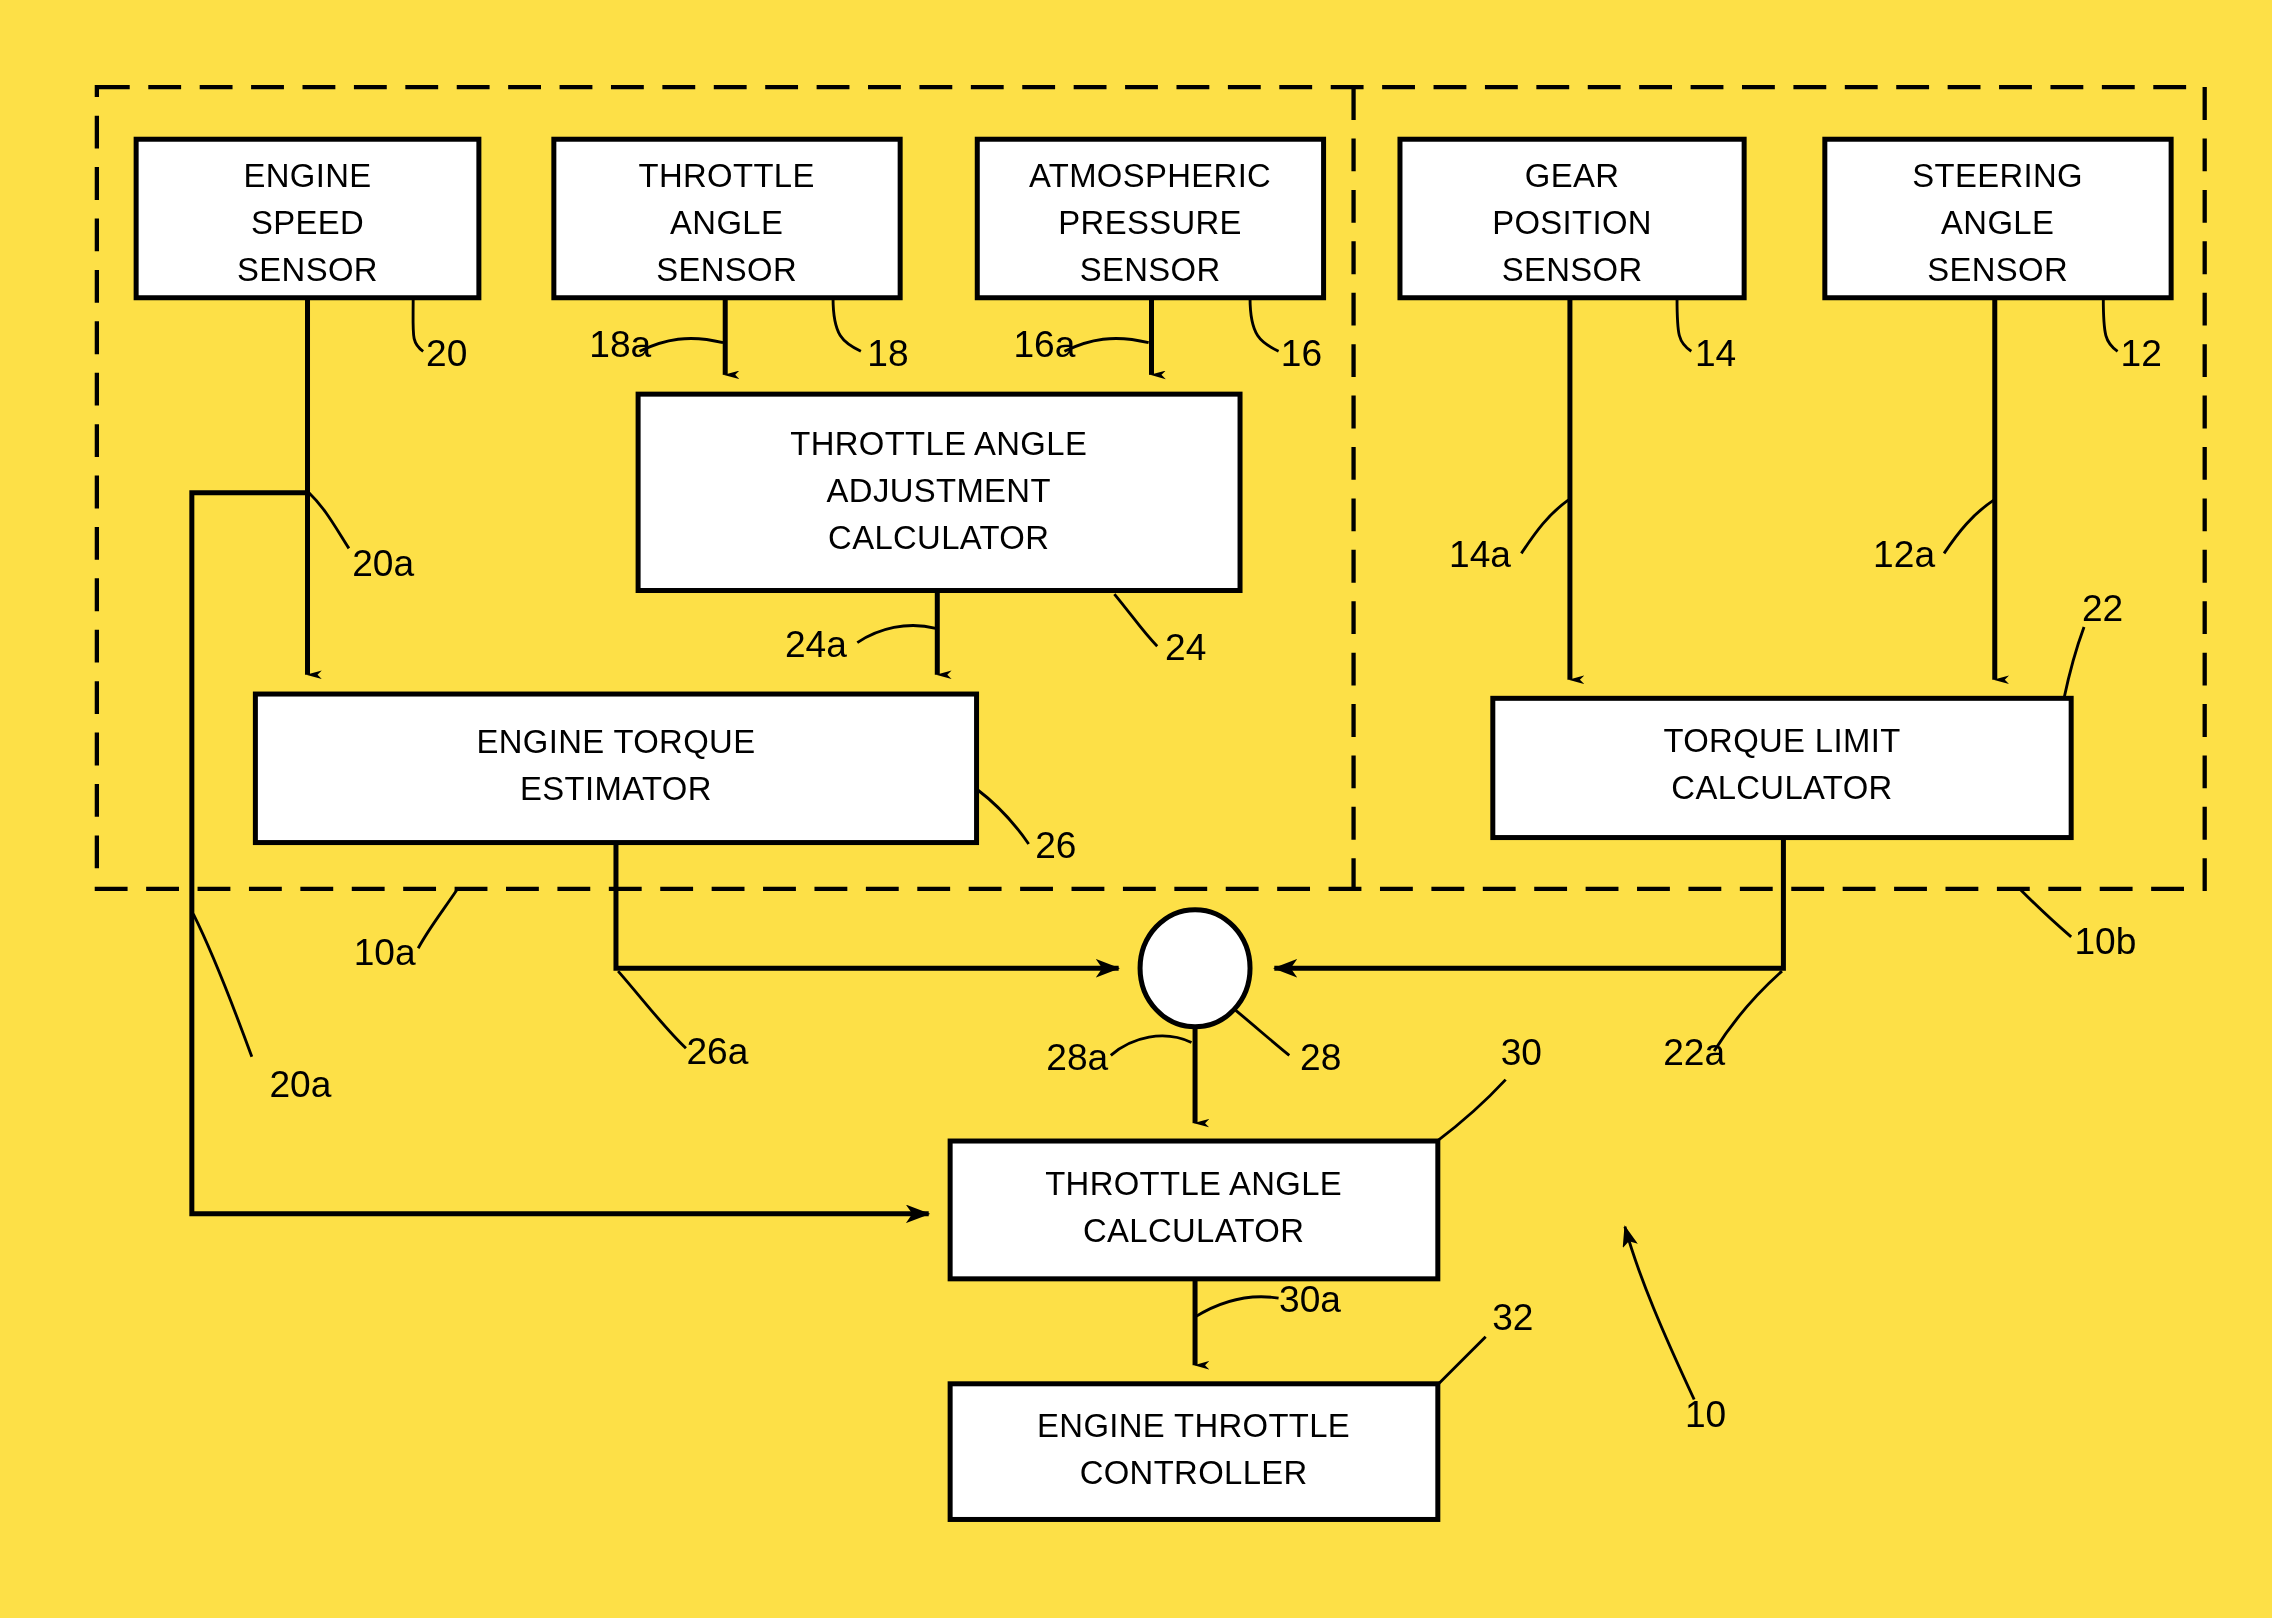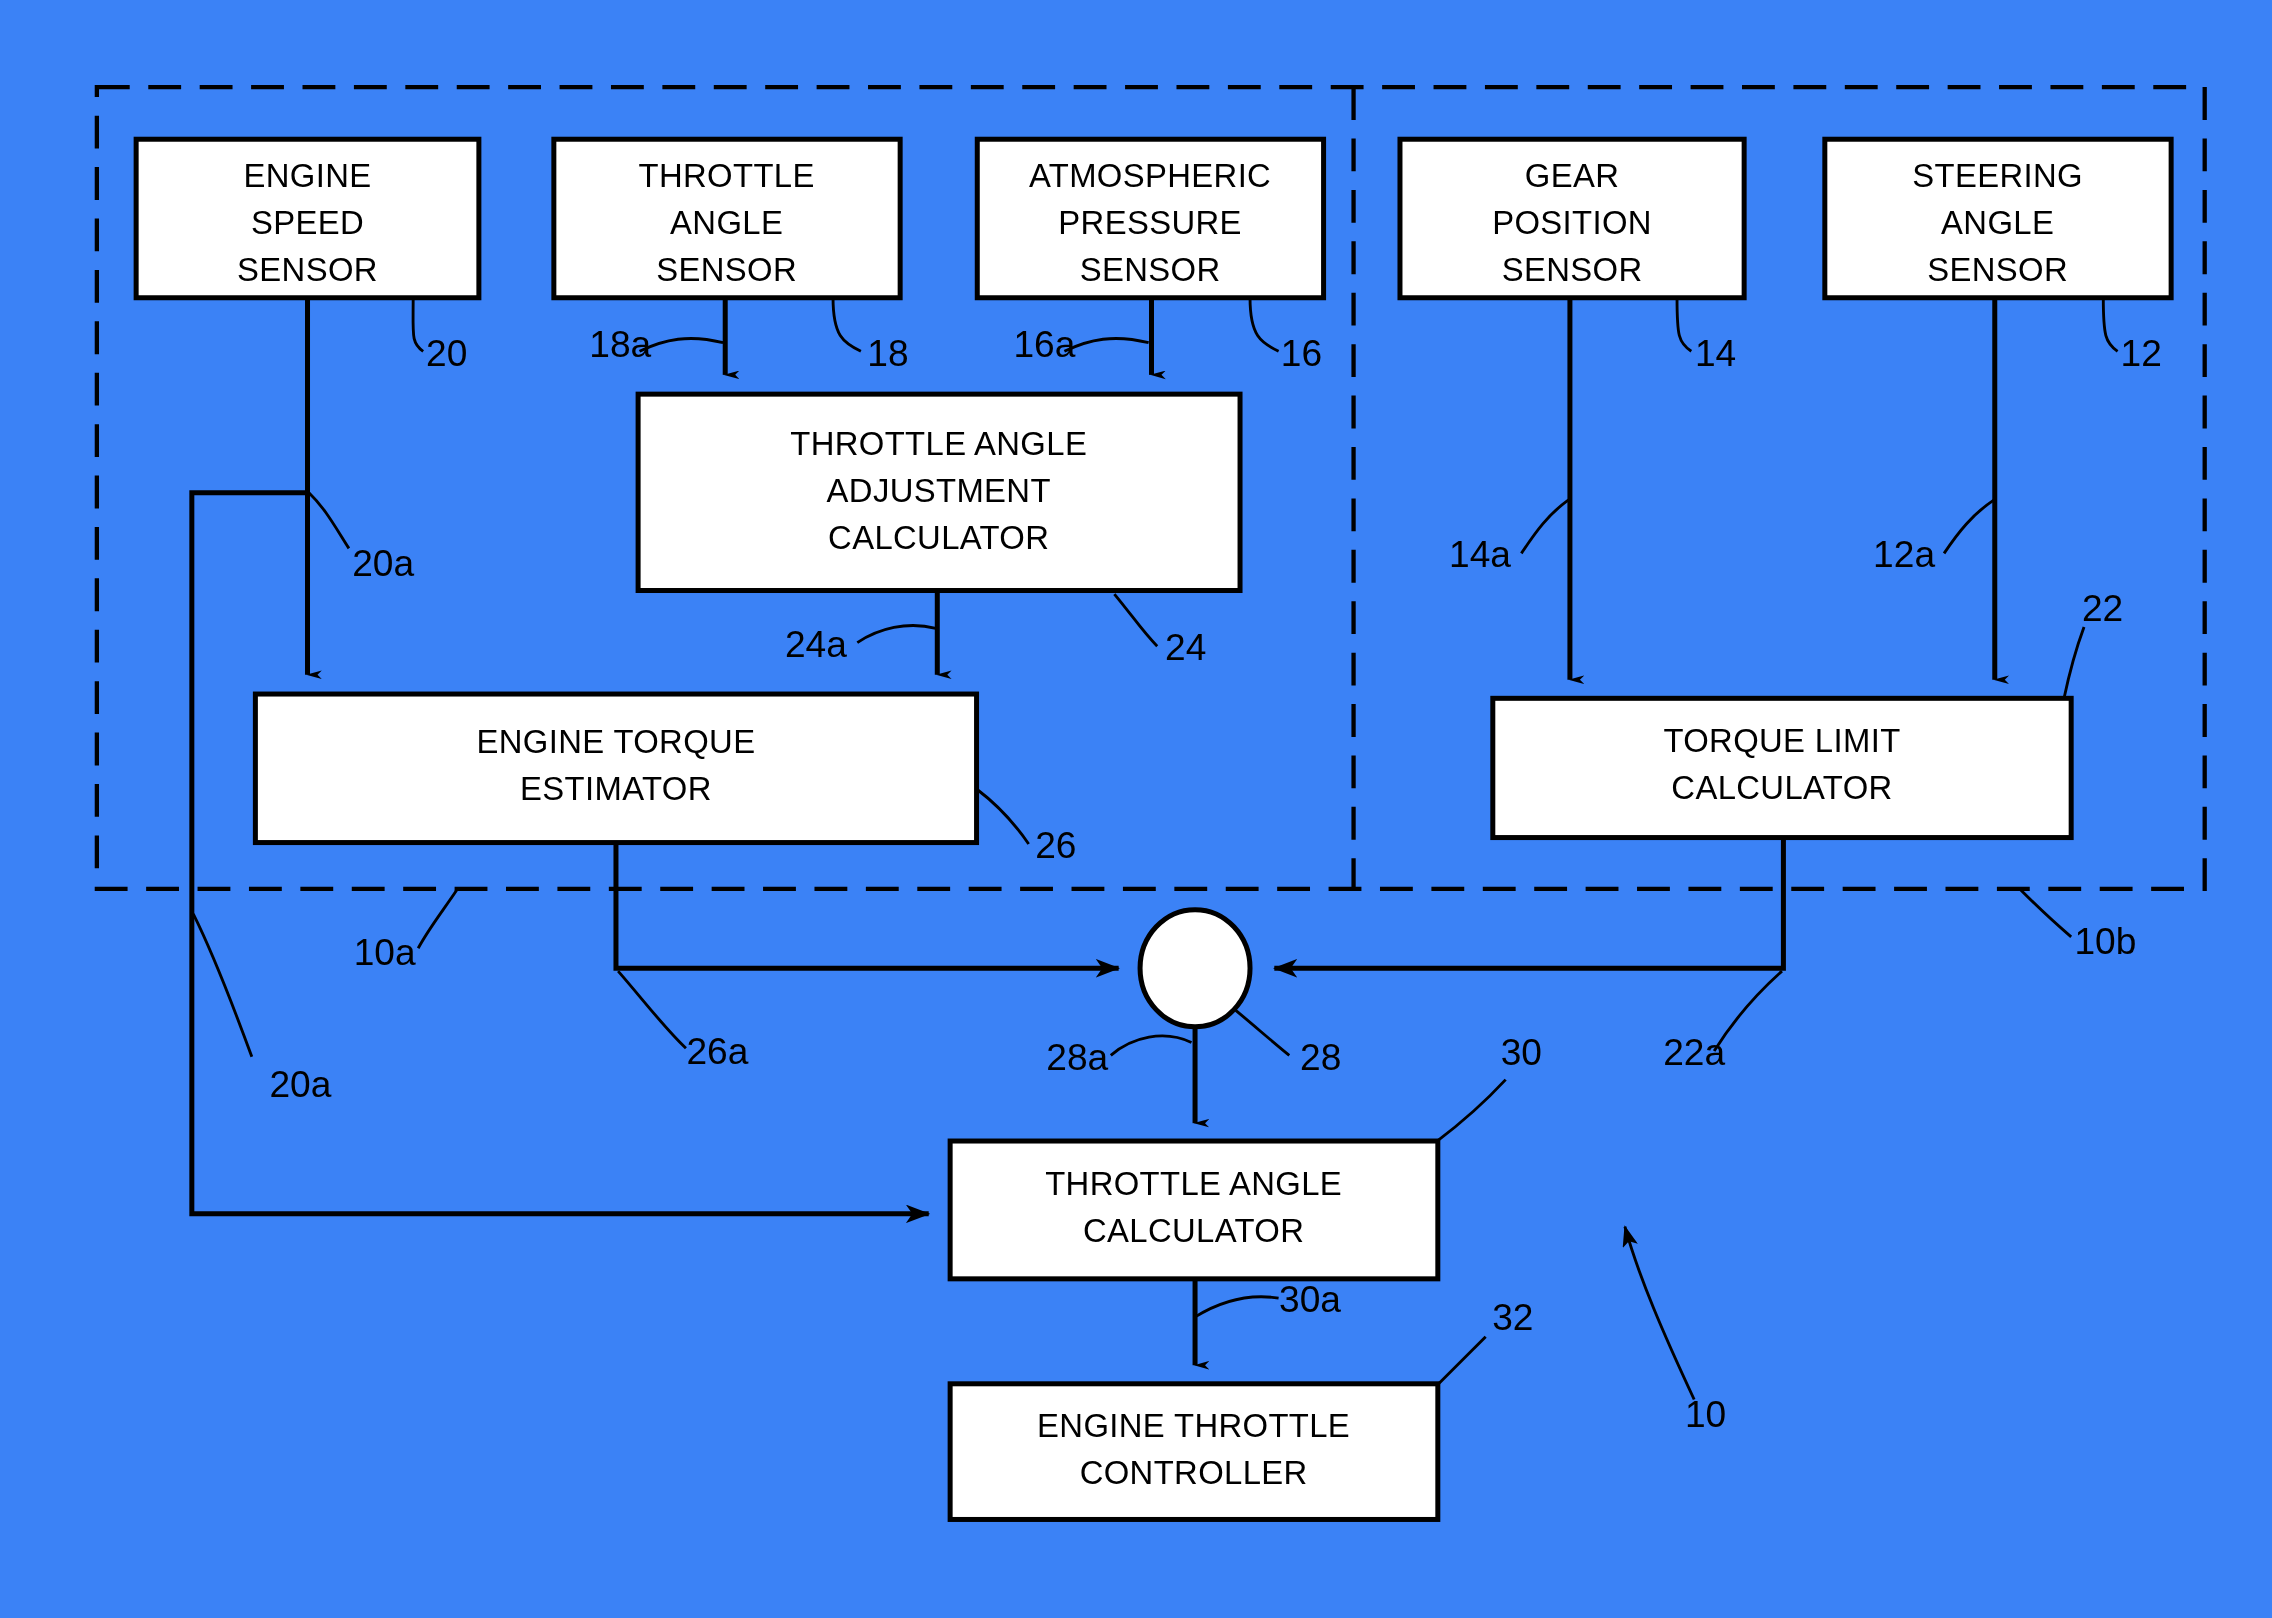--- a/index.html
+++ b/index.html
@@ -8,21 +8,21 @@
     padding: 0;
     background: #ffffff;
   }
   body {
     font-family: "Liberation Sans", sans-serif;
   }
   #figure-root {
     position: relative;
     width: 2273px;
     height: 1618px;
-    background: #3b82f6;
+    background: #fde047;
     overflow: hidden;
   }
   svg.diagram {
     position: absolute;
     top: 0;
     left: 0;
     width: 2273px;
     height: 1618px;
   }
   .blk-rect {

